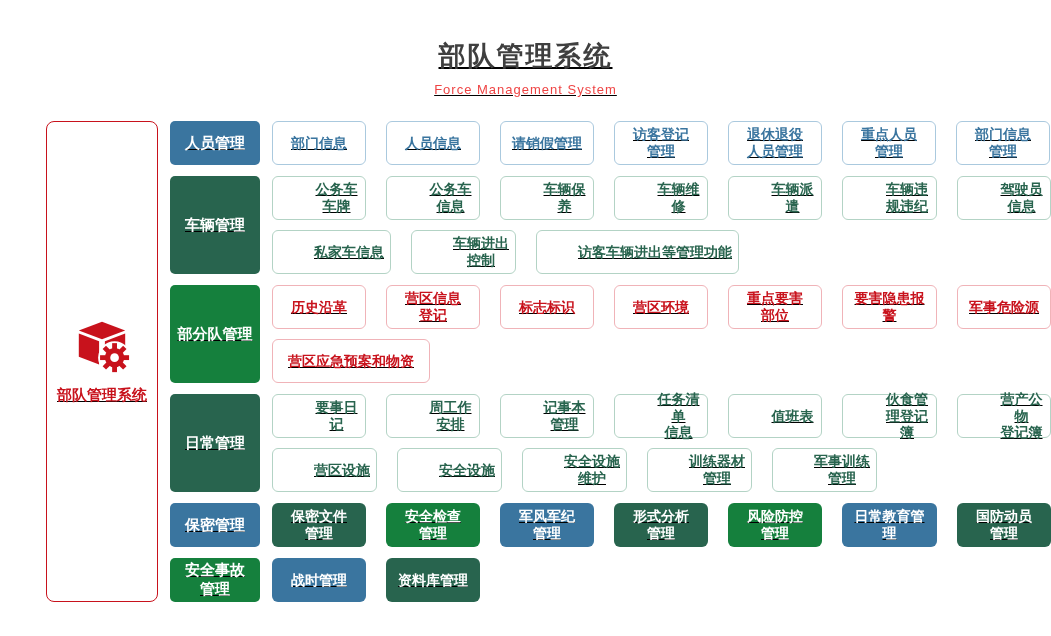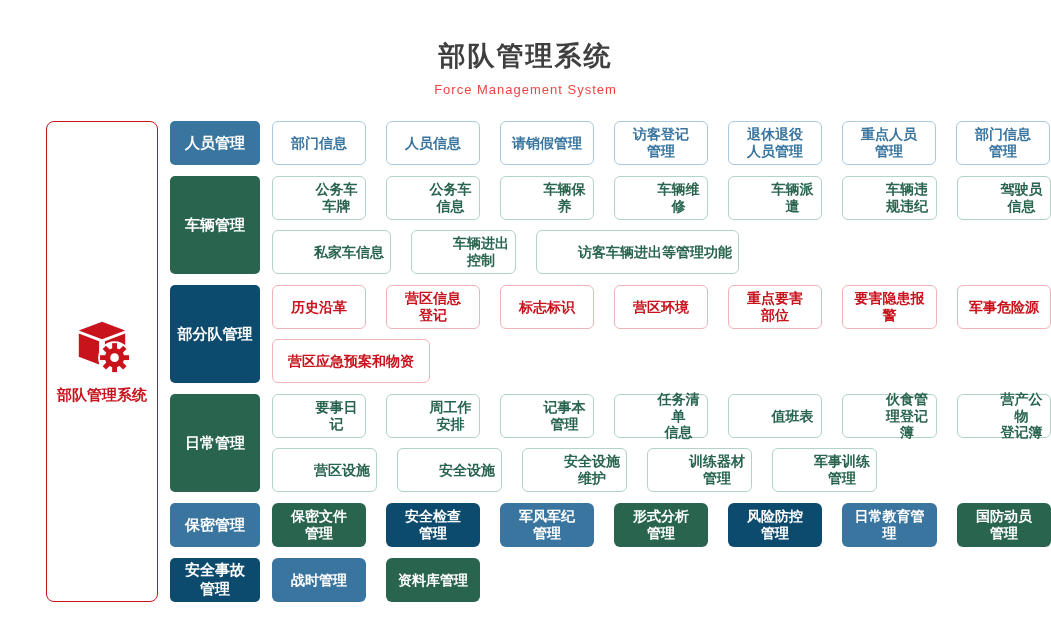--- a/index.html
+++ b/index.html
@@ -2,21 +2,21 @@
 <html><head>
 <meta charset="utf-8">
 <style>
   * { margin: 0; padding: 0; box-sizing: border-box; }
   body {
     width: 1051px; height: 636px;
     background: #ffffff;
     font-family: "Liberation Sans", "DejaVu Sans", sans-serif;
     overflow: hidden;
   }
-  .page { width: 1051px; height: 636px; position: relative; }
+  .page { width: 1051px; height: 636px; position: relative; text-decoration: underline; }
 
   
   .header { text-align: center; padding-top: 38px; }
   .header h1 { font-size: 27px; font-weight: 700; color: #3f3f3f; letter-spacing: 2px; }
   .header .subtitle { font-size: 13px; color: #ef4444; margin-top: 8px; letter-spacing: 1px; }
 
   
   .diagram { display: flex; align-items: stretch; gap: 12px; margin: 24px 0 0 46px; }
 
   .root {
@@ -48,21 +48,21 @@
     display: flex; align-items: center; justify-content: center;
     text-align: center; white-space: pre-line;
     font-size: 14px; font-weight: 700; line-height: 1.2;
     padding: 0 6px;
   }
   .w2  { min-width: 196px; }
   .w15 { min-width: 158px; }
 
   .bg-blue  { background: #3a759f; }
   .bg-green { background: #28644e; }
-  .bg-red   { background: #0c4a6e; }
+  .bg-red   { background: #15803d; }
 
   .c-blue  { color: #3a759f; border-color: #aac9de; }
   .c-green { color: #28644e; border-color: #b3d3c5; padding-left: 41px; }
   .c-red   { color: #c8121c; border-color: #f0b3b8; }
 
   .box.solid { border: none; color: #ffffff; border-radius: 6px; }
 </style>
 </head>
 <body>
 

